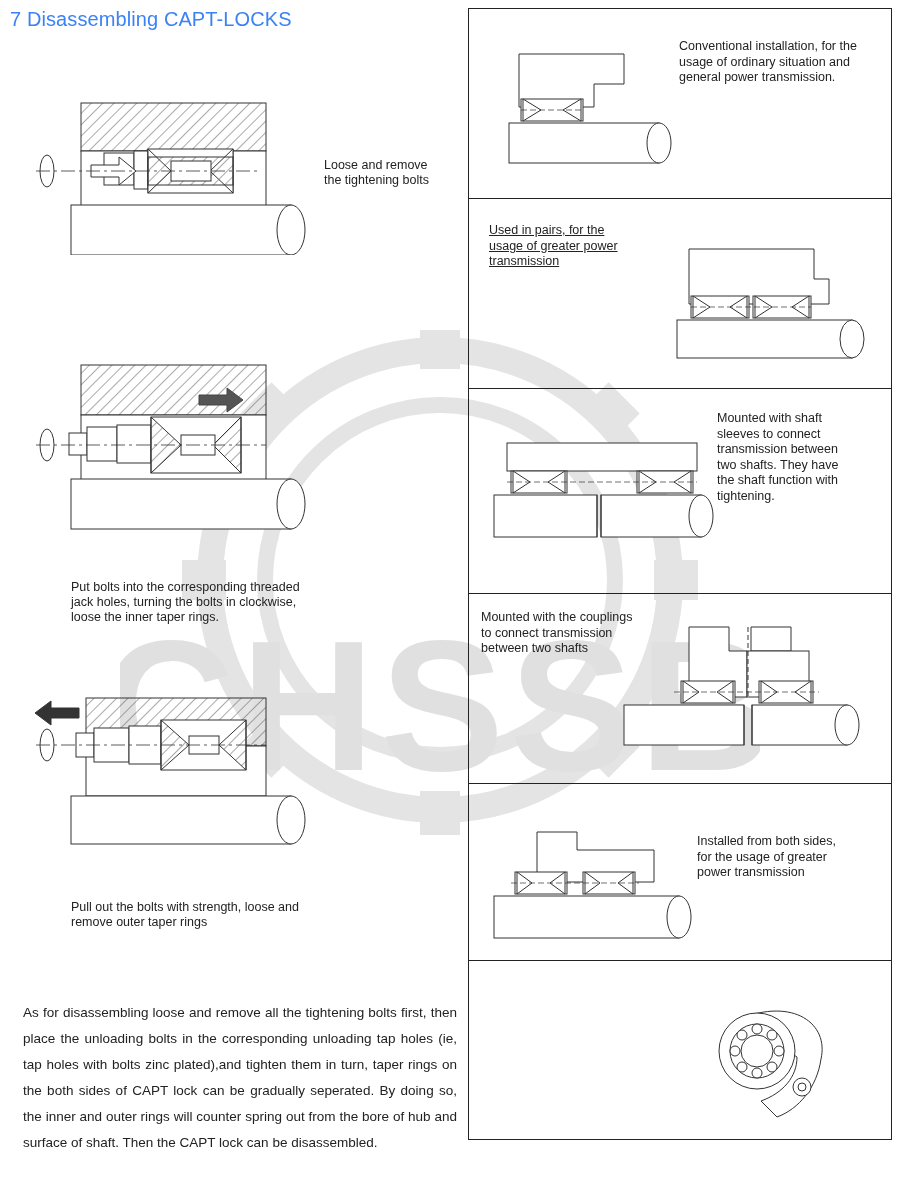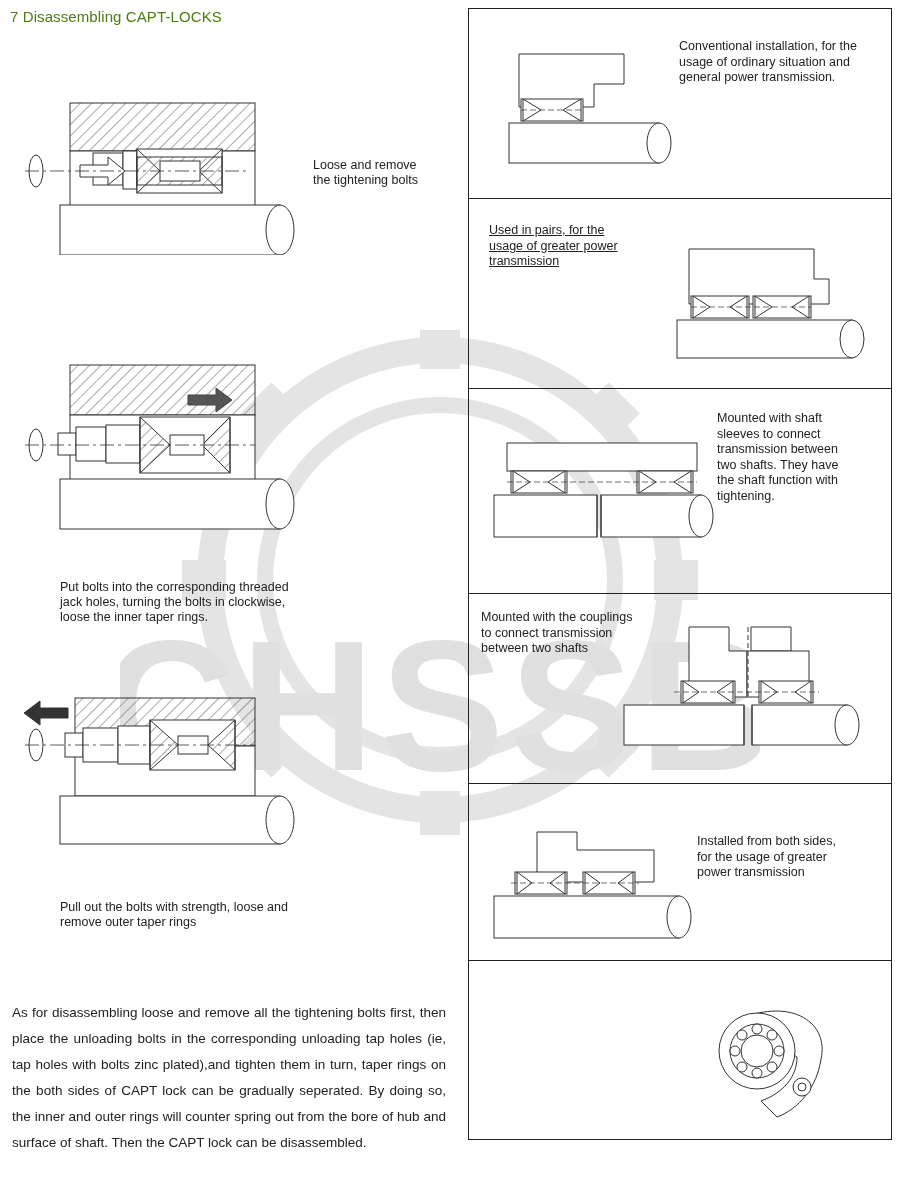--- a/index.html
+++ b/index.html
@@ -20,25 +20,25 @@
     width: 640px; height: 560px;
     z-index: 0;
     pointer-events: none;
   }
 
   
   .page { position: relative; z-index: 2; width: 900px; height: 1189px; }
 
   .page-title {
     position: absolute; left: 10px; top: 8px;
-    font-size: 15px; color: #4d7c0f; letter-spacing: 0.1px;
+    font-size: 20px; color: #3b82f6; letter-spacing: 0.1px;
   }
 
   
-  .left-col { position: absolute; left: 0; top: 0; width: 466px; height: 880px; }
+  .left-col { position: absolute; left: 11px; top: 0; width: 466px; height: 880px; }
 
   .fig { position: absolute; }
 
   .caption {
     position: absolute;
     font-size: 12.5px;
     line-height: 15px;
     color: #222;
   }
 

